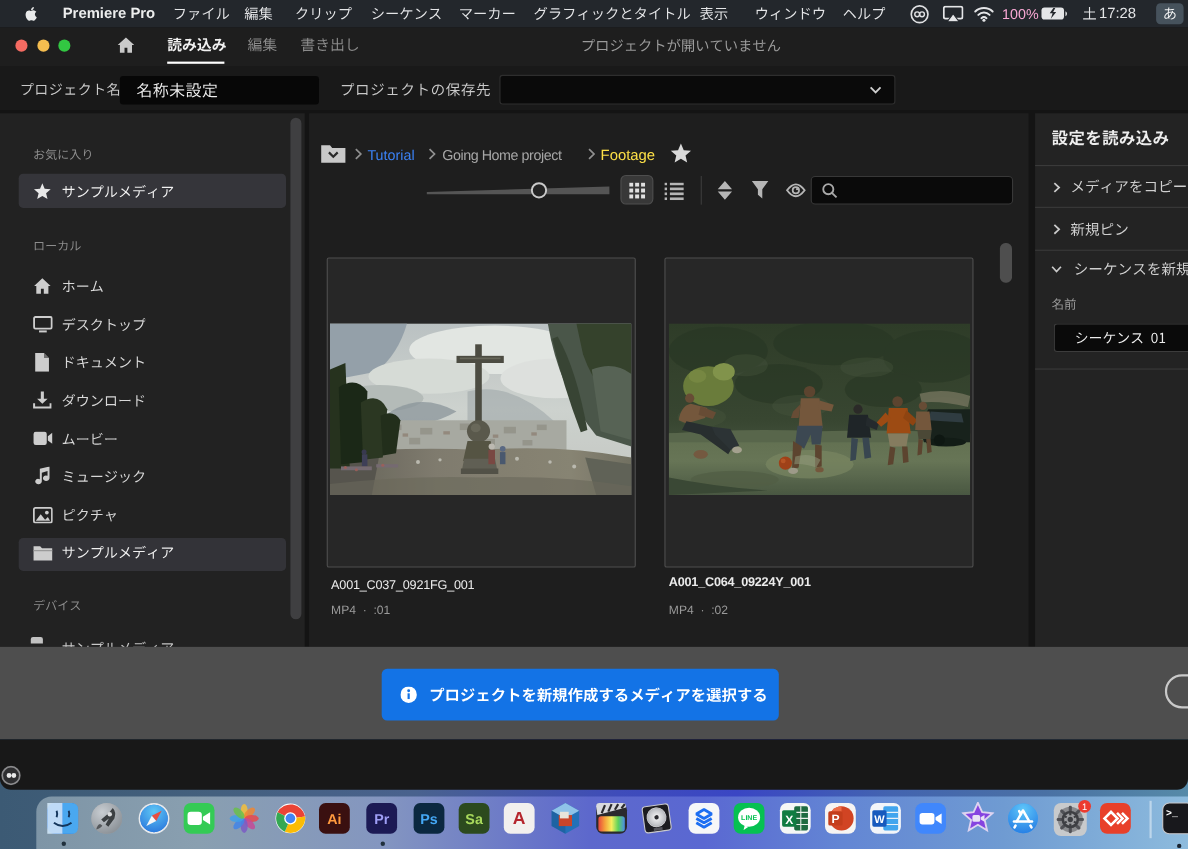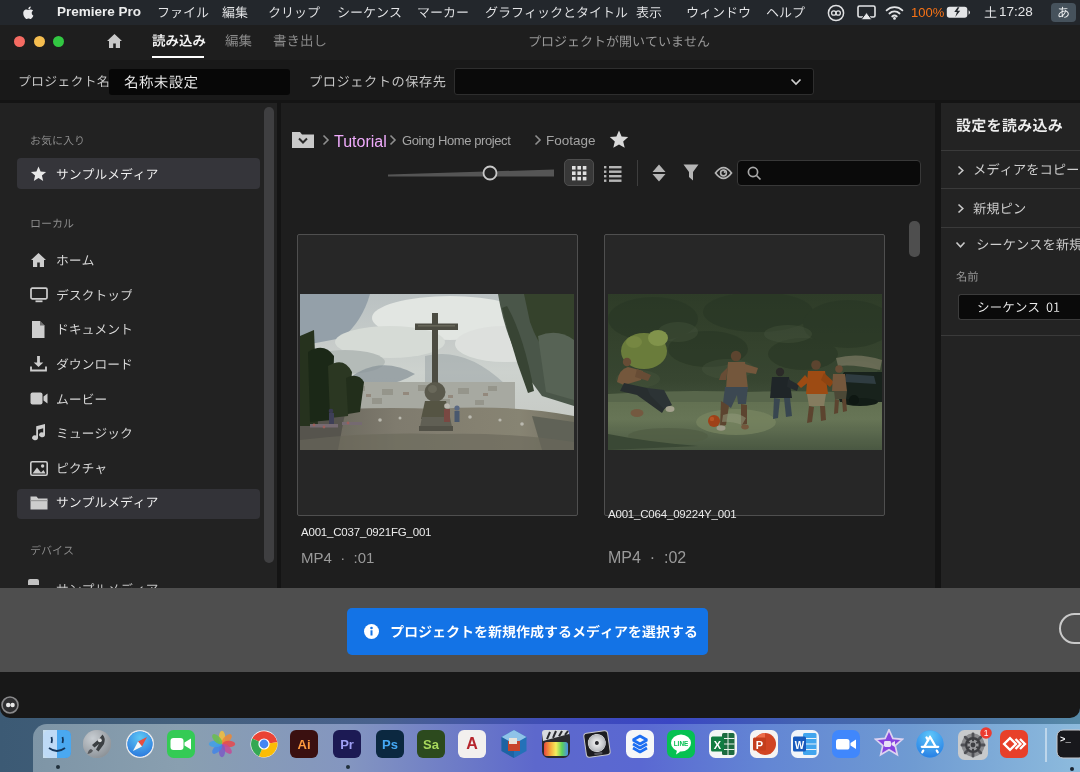--- a/index.html
+++ b/index.html
@@ -98,21 +98,21 @@
 <path d="M9.5 7.5 L15 14.8 H4z" fill="#e4e5e7" stroke="#23272c" stroke-width="1"></path>
     </svg>
     <svg class="abs" style="left:885px;top:6px" width="19" height="14" viewBox="0 0 19 14">
 <g fill="none" stroke="#e4e5e7" stroke-width="1.8" stroke-linecap="round">
 <path d="M1.6 4.4a11.4 11.4 0 0 1 15.8 0"></path>
         <path d="M4.4 7.5a7.4 7.4 0 0 1 10.2 0"></path>
         <path d="M7.2 10.5a3.4 3.4 0 0 1 4.6 0"></path>
       </g>
 <circle cx="9.5" cy="12.4" r="1.4" fill="#e4e5e7"></circle>
     </svg>
-    <div class="abs" style="left:911px;top:5px;font-size:13px;color:#f97316">100%</div>
+    <div class="abs" style="left:911px;top:5px;font-size:13px;color:#f9a8d4">100%</div>
     <svg class="abs" style="left:946px;top:6px" width="25" height="13" viewBox="0 0 25 13">
 <rect x="0.8" y="0.8" width="20.5" height="11" rx="2.8" fill="#e4e5e7"></rect>
 <path d="M22.6 4.2v4.6a2.6 2.6 0 0 0 0-4.6z" fill="#e4e5e7"></path>
 <path d="M11.6 1.2 L8.3 6 h2.6 l-1.6 5 4.9-6.2 h-2.8 l2-3.6z" fill="#23272c"></path>
     </svg>
     <svg style="position:absolute;left:984.0px;top:6.3px" width="13.0" height="14.6" viewBox="0 0 13.0 14.6">
       <g fill="#e4e5e7" transform="matrix(0.0130,0,0,-0.0130,0,11.18)">
         <use href="#j29" x="0"></use>
       </g>
     </svg>
@@ -376,29 +376,29 @@
     </svg>
     <div class="abs" style="left:264px;top:107px;width:10px;height:456px;background:#3f3f41;border-radius:5px"></div>
     <div class="abs" style="left:281px;top:103px;width:654px;height:485px;background:#1e1e1e;overflow:hidden" id="mainp"></div>
     <svg class="abs" style="left:291px;top:130px" width="24" height="20" viewBox="0 0 24 20">
 <path fill="#c9c9c9" d="M1 2 h8 l2 2.5 h12 V18 H1z"></path>
 <path d="M8 8.5 l4 4 4-4" fill="none" stroke="#2a2a2a" stroke-width="2"></path>
     </svg>
     <svg class="abs" style="left:322px;top:134px" width="8" height="12" viewBox="0 0 8 12">
       <path d="M1.5 1.5 L6 6 l-4.5 4.5" fill="none" stroke="#8f8f8f" stroke-width="1.6"></path>
     </svg>
-    <div class="abs" style="left:334px;top:133px;font-size:16px;color:#f0abfc">Tutorial</div>
+    <div class="abs" style="left:334px;top:133px;font-size:13px;color:#3b82f6">Tutorial</div>
     <svg class="abs" style="left:389px;top:134px" width="8" height="12" viewBox="0 0 8 12">
       <path d="M1.5 1.5 L6 6 l-4.5 4.5" fill="none" stroke="#8f8f8f" stroke-width="1.6"></path>
     </svg>
     <div class="abs" style="left:402px;top:133px;font-size:13px;letter-spacing:-0.4px;color:#a6a6a6">Going Home project</div>
     <svg class="abs" style="left:534px;top:134px" width="8" height="12" viewBox="0 0 8 12">
       <path d="M1.5 1.5 L6 6 l-4.5 4.5" fill="none" stroke="#8f8f8f" stroke-width="1.6"></path>
     </svg>
-    <div class="abs" style="left:546px;top:133px;font-size:13.5px;color:#a3a3a3">Footage</div>
+    <div class="abs" style="left:546px;top:133px;font-size:13.5px;color:#fde047">Footage</div>
     <svg class="abs" style="left:609px;top:130px" width="20" height="19" viewBox="0 0 20 19">
 <path fill="#d9d9d9" d="M10 0.5 l2.6 6.1 6.6.5 -5 4.3 1.5 6.4 -5.7-3.4 -5.7 3.4 1.5-6.4 -5-4.3 6.6-.5z"></path>
     </svg>
     <svg class="abs" style="left:386px;top:165px" width="170" height="16" viewBox="0 0 170 16">
 <path d="M2 9.5 L168 4.5 V11.5 L2 11.5z" fill="#555555"></path>
 <circle cx="104" cy="8" r="6.5" fill="#232323" stroke="#c9c9c9" stroke-width="1.8"></circle>
     </svg>
     <div class="abs" style="left:564px;top:159px;width:30px;height:27px;background:#383838;border:1px solid #4e4e4e;border-radius:5px"></div>
     <svg class="abs" style="left:572px;top:166px" width="15" height="15" viewBox="0 0 15 15">
       <rect x="0.0" y="0.0" width="3.6" height="3.6" fill="#e0e0e0"></rect>
@@ -610,23 +610,23 @@
  <path d="M225 80 h12 l2 17 h-15z" fill="#7c5c40"></path>
  <path d="M226 97 h13 l-1 8 h-11z" fill="#504c3a"></path>
  <path d="M227 105 l4 1 -1 13 -4 1z M234 105 l4 0 1 12 -4 1z" fill="#624832"></path>
       </g>
 <circle cx="106" cy="127" r="6" fill="#ab4419"></circle>
 <circle cx="104" cy="125" r="2.2" fill="#c55c28" opacity="0.9"></circle>
 <path d="M115 121 Q128 117 138 124 L134 131 Q123 127 114 128z" fill="#9aa284" opacity="0.55"></path>
 <rect width="274" height="156" fill="#141c12" opacity="0.07"></rect>
 </svg>
     <div class="abs" style="left:301px;top:526px;font-size:11.5px;font-weight:normal;color:#ebebeb;letter-spacing:-0.2px">A001_C037_0921FG_001</div>
-    <div class="abs" style="left:301px;top:549px;font-size:15px;color:#9a9a9a">MP4&nbsp;&nbsp;·&nbsp;&nbsp;:01</div>
-    <div class="abs" style="left:608px;top:508px;font-size:11.5px;font-weight:normal;color:#ebebeb;letter-spacing:-0.2px">A001_C064_09224Y_001</div>
-    <div class="abs" style="left:608px;top:549px;font-size:16px;color:#9a9a9a">MP4&nbsp;&nbsp;·&nbsp;&nbsp;:02</div>
+    <div class="abs" style="left:301px;top:549px;font-size:11px;color:#9a9a9a">MP4&nbsp;&nbsp;·&nbsp;&nbsp;:01</div>
+    <div class="abs" style="left:608px;top:524px;font-size:11.5px;font-weight:bold;color:#ebebeb;letter-spacing:-0.2px">A001_C064_09224Y_001</div>
+    <div class="abs" style="left:608px;top:549px;font-size:11px;color:#9a9a9a">MP4&nbsp;&nbsp;·&nbsp;&nbsp;:02</div>
     <div class="abs" style="left:941px;top:103px;width:139px;height:485px;background:#232323"></div>
     <svg style="position:absolute;left:955.5px;top:117.8px" width="107.1" height="16.8" viewBox="0 0 107.1 16.8">
       <g fill="#ededed" transform="matrix(0.0150,0,0,-0.0150,0,12.90)">
         <use href="#j77" x="0"></use>
         <use href="#j78" x="1020"></use>
         <use href="#j79" x="2040"></use>
         <use href="#j31" x="3060"></use>
         <use href="#j32" x="4080"></use>
         <use href="#j33" x="5100"></use>
         <use href="#j32" x="6120"></use>

